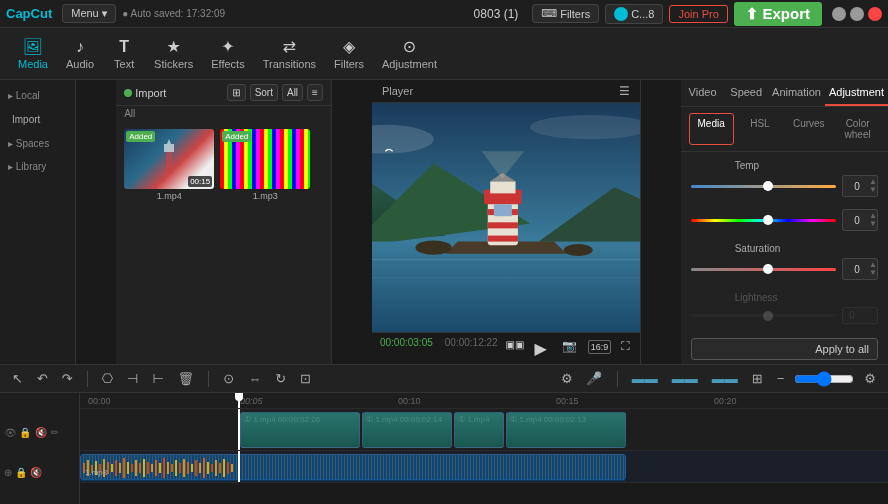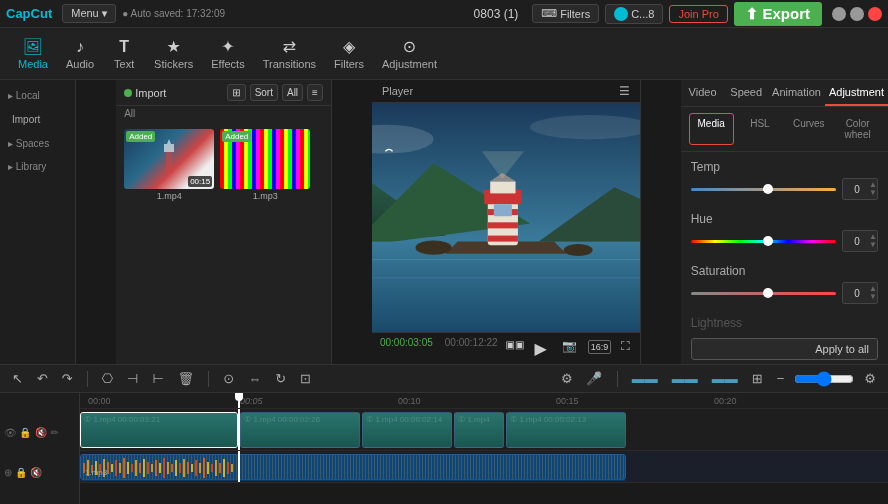--- a/index.html
+++ b/index.html
@@ -68,21 +68,21 @@
     
     #right-panel { width: 250px; background: #222; display: flex; flex-direction: column; }
     #right-tabs { display: flex; border-bottom: 1px solid #333; }
     .right-tab { flex: 1; text-align: center; padding: 6px 4px; font-size: 11px; color: #aaa; cursor: pointer; border-bottom: 2px solid transparent; }
     .right-tab.active { color: #fff; border-bottom: 2px solid #e74c3c; }
     #adj-subtabs { display: flex; padding: 6px 8px; gap: 4px; border-bottom: 1px solid #333; }
     .adj-subtab { flex: 1; text-align: center; padding: 4px; font-size: 10px; color: #888; cursor: pointer; border: 1px solid transparent; border-radius: 3px; }
     .adj-subtab.active { color: #fff; border: 1px solid #e74c3c; border-radius: 3px; }
     #adj-content { flex: 1; padding: 8px 10px; overflow-y: auto; }
     .adj-row { margin-bottom: 12px; }
-    .adj-label { font-size: 12px; color: #aaa; margin-bottom: 4px; }
+    .adj-label { font-size: 10px; color: #aaa; margin-bottom: 4px; margin-left: 44px; }
     .adj-label.disabled { color: #555; }
     .slider-row { display: flex; align-items: center; gap: 6px; }
     .slider-track { flex: 1; height: 3px; border-radius: 2px; position: relative; cursor: pointer; }
     .slider-thumb { width: 10px; height: 10px; border-radius: 50%; background: #fff; position: absolute; top: 50%; transform: translateY(-50%); cursor: pointer; }
     .adj-value { background: #2a2a2a; border: 1px solid #444; color: #ccc; width: 36px; text-align: center; padding: 2px; font-size: 10px; border-radius: 2px; display: flex; align-items: center; }
     .adj-value-input { background: transparent; border: none; color: #ccc; width: 24px; text-align: center; font-size: 10px; outline: none; }
     .stepper { display: flex; flex-direction: column; }
     .stepper-btn { background: none; border: none; color: #666; font-size: 8px; cursor: pointer; line-height: 1; }
     #apply-all-btn { margin: 6px 10px 8px 10px; background: #2a2a2a; border: 1px solid #555; color: #ccc; padding: 4px; border-radius: 3px; font-size: 11px; cursor: pointer; text-align: right; }
 
@@ -335,21 +335,20 @@
             <input class="adj-value-input" value="0" style="background: transparent; border: none; color: rgb(204, 204, 204); width: 24px; text-align: center; font-size: 10px; outline: none;">
             <div class="stepper">
               <button class="stepper-btn">▲</button>
               <button class="stepper-btn">▼</button>
             </div>
           </div>
         </div>
       </div>
 
       <div class="adj-row">
-        <div class="adj-label">Hue</div>
         <div class="slider-row">
           <div class="slider-track hue-track" style="flex:1;height:3px;border-radius:2px;position:relative;">
             <div class="slider-thumb" style="left:50%;"></div>
           </div>
           <div class="adj-value">
             <input class="adj-value-input" value="0" style="background: transparent; border: none; color: rgb(204, 204, 204); width: 24px; text-align: center; font-size: 10px; outline: none;">
             <div class="stepper">
               <button class="stepper-btn">▲</button>
               <button class="stepper-btn">▼</button>
             </div>
@@ -445,24 +444,20 @@
         <span class="ruler-mark" style="left:318px;">00:10</span>
         <span class="ruler-mark" style="left:476px;">00:15</span>
         <span class="ruler-mark" style="left:634px;">00:20</span>
 
         <div style="position:absolute;left:158px;top:0;width:2px;height:16px;background:#fff;z-index:10;">
           <div style="width:8px;height:8px;background:#fff;border-radius:0 0 4px 4px;position:absolute;top:0;left:-3px;"></div>
         </div>
       </div>
 
       <div class="video-track">
-        <div class="clip clip1 clip-selected">
-          <span class="clip-label">① 1.mp4  00:00:03:21</span>
-          <div style="width:100%;height:100%;background:linear-gradient(180deg,#2a7a6a 0%,#1a5a4a 100%);opacity:0.8;position:absolute;top:0;left:0;"></div>
-        </div>
         <div class="clip clip2">
           <span class="clip-label">① 1.mp4  00:00:02:26</span>
           <div style="width:100%;height:100%;background:linear-gradient(180deg,#2a7a6a 0%,#1a5a4a 100%);opacity:0.8;position:absolute;top:0;left:0;"></div>
         </div>
         <div class="clip clip3">
           <span class="clip-label">① 1.mp4  00:00:02:14</span>
           <div style="width:100%;height:100%;background:linear-gradient(180deg,#2a7a6a 0%,#1a5a4a 100%);opacity:0.8;position:absolute;top:0;left:0;"></div>
         </div>
         <div class="clip clip4">
           <span class="clip-label">① 1.mp4</span>

